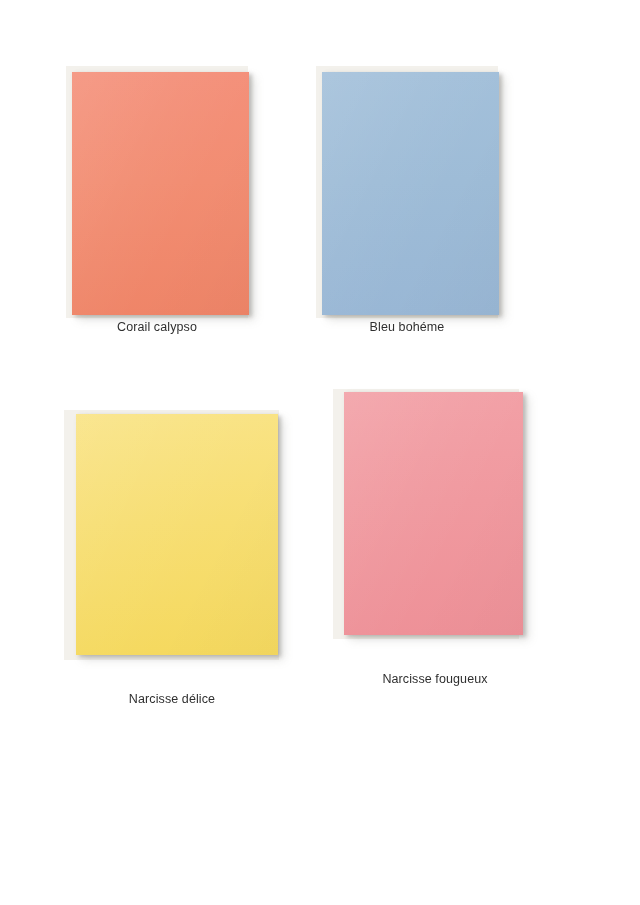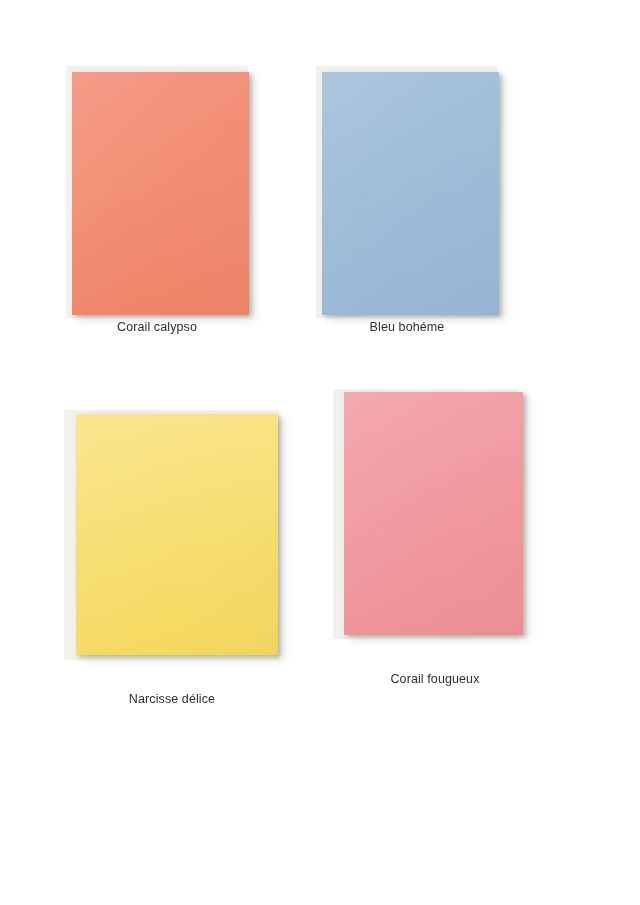--- a/index.html
+++ b/index.html
@@ -88,16 +88,16 @@
     <div class="paper-backing" style="left:0px; top:0px; width:215px; height:250px;"></div>
     <div class="color-field" style="left:12px; top:4px; width:202px; height:241px;
                 background: linear-gradient(180deg, #f9e384 0%, #f7de72 45%, #f5d95f 100%);"></div>
     <div class="caption" style="left:-26px; top:282px; width:268px;">Narcisse délice</div>
   </div>
 
   <div class="swatch-card" style="left:333px; top:389px; width:200px; height:291px;">
     <div class="paper-backing" style="left:0px; top:0px; width:186px; height:250px;"></div>
     <div class="color-field" style="left:11px; top:3px; width:179px; height:243px;
                 background: linear-gradient(180deg, #f2a0a6 0%, #f0999f 45%, #ee9198 100%);"></div>
-    <div class="caption" style="left:-32px; top:283px; width:268px;">Corail fougueux</div>
+    <div class="caption" style="left:-32px; top:283px; width:268px;">Narcisse fougueux</div>
   </div>
 
 </div>
 
 </body></html>

